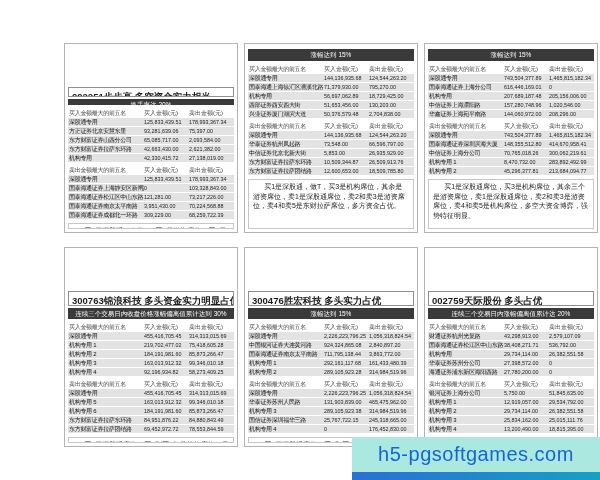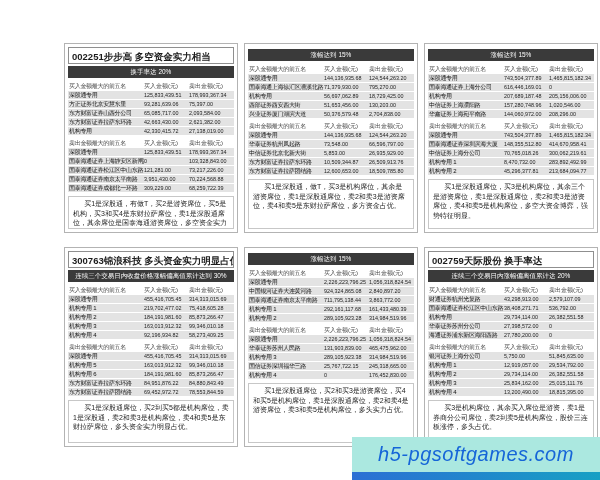--- a/index.html
+++ b/index.html
@@ -7,42 +7,42 @@
               font-family:"Liberation Sans","DejaVu Sans",sans-serif; }
   #panels-grid{
     position:absolute; left:64px; top:43px; width:534px; height:405px;
     display:grid; grid-template-columns:repeat(3,1fr);
     grid-template-rows:190px 200px; column-gap:6px; row-gap:14px;
   }
   .panel{ border:1px solid #b3b3b3; background:#fff; padding:3px;
           display:flex; flex-direction:column; overflow:hidden; }
   .panel-title{ border:1px solid #8f8f8f; height:17px; line-height:15px;
     font-size:9.5px; font-weight:bold; color:#1c1c1c; padding:1px 3px;
-    white-space:nowrap; overflow:hidden; }
+    white-space:nowrap; overflow:hidden;margin-top:40px; }
   .panel-sub{ margin-top:2px; background:#3a3a3a; color:#fff; height:12px;
     line-height:12px; font-size:6.5px; text-align:center;
     white-space:nowrap; overflow:hidden; }
   .tbl{ margin-top:4px; }
   .tbl + .tbl{ margin-top:3px; }
   .trow{ display:flex; height:8px; line-height:8px; margin-bottom:1px;
     background:#e3e3e3; overflow:hidden; }
   .trow.thead{ background:#fff; color:#444; }
   .c-name{ flex:1; font-size:6px; letter-spacing:-0.3px; color:#111;
     white-space:nowrap; overflow:hidden; padding-left:1px; }
   .thead .c-name{ color:#444; }
   .c-buy,.c-sell{ width:45px; flex:none; font-size:5.4px; color:#222;
     white-space:nowrap; overflow:hidden; }
   .thead .c-buy,.thead .c-sell{ font-size:6px; color:#444; }
   .panel-comment{ margin-top:3px; flex:1; border:1px solid #c7c7c7;
     font-size:7px; line-height:9.5px; color:#222; padding:2px 4px;
     text-indent:1.6em; overflow:hidden; }
   .watermark{ position:absolute; left:352px; top:437px; width:248px;
     height:43px; z-index:5; }
   .wm-bar{ height:35px; background:#abe8e0; display:flex;
-    align-items:center; justify-content:center;font-style:italic; }
+    align-items:center; justify-content:center; }
   .wm-text{ font-size:20px; color:#1565d8; letter-spacing:0.5px; }
   .wm-strip{ height:8px; background:linear-gradient(90deg,#2b6fd4,#17a0c4); }
 </style>
 </head>
 <body>
 
 <div id="panels-grid">
   <div class="panel">
     <div class="panel-title">002251步步高 多空资金实力相当</div>
     <div class="panel-sub">换手率达 20%</div>
@@ -315,20 +315,21 @@
         <div class="trow">
           <span class="c-name">东方财富证券拉萨团结路</span>
           <span class="c-buy">69,452,972.72</span>
           <span class="c-sell">78,553,844.59</span>
         </div>
       </div>
     <div class="panel-comment">买1是深股通席位，买2到买5都是机构席位，卖1是深股通，卖2和卖3是机构席位，卖4和卖5是东财拉萨席位，多头资金实力明显占优。</div>
   </div>
 
   <div class="panel">
+    <div class="panel-title">300476胜宏科技 多头实力占优</div>
     <div class="panel-sub">涨幅达到 15%</div>
     <div class="tbl">
         <div class="trow thead">
           <span class="c-name">买入金额最大的前五名</span>
           <span class="c-buy">买入金额(元)</span>
           <span class="c-sell">卖出金额(元)</span>
         </div>
         <div class="trow">
           <span class="c-name">深股通专用</span>
           <span class="c-buy">2,226,223,796.25</span>
@@ -384,21 +385,21 @@
         <div class="trow">
           <span class="c-name">机构专用 4</span>
           <span class="c-buy">0</span>
           <span class="c-sell">176,452,830.00</span>
         </div>
       </div>
     <div class="panel-comment">买1是深股通席位，买2和买3是游资席位，买4和买5是机构席位，卖1是深股通席位，卖2和卖4是游资席位，卖3和卖5是机构席位，多头实力占优。</div>
   </div>
 
   <div class="panel">
-    <div class="panel-title">002759天际股份 换手率达</div>
+    <div class="panel-title">002759天际股份 多头占优</div>
     <div class="panel-sub">连续三个交易日内涨幅偏离值累计达 20%</div>
     <div class="tbl">
         <div class="trow thead">
           <span class="c-name">买入金额最大的前五名</span>
           <span class="c-buy">买入金额(元)</span>
           <span class="c-sell">卖出金额(元)</span>
         </div>
         <div class="trow">
           <span class="c-name">财通证券杭州光复路</span>
           <span class="c-buy">43,298,913.00</span>

